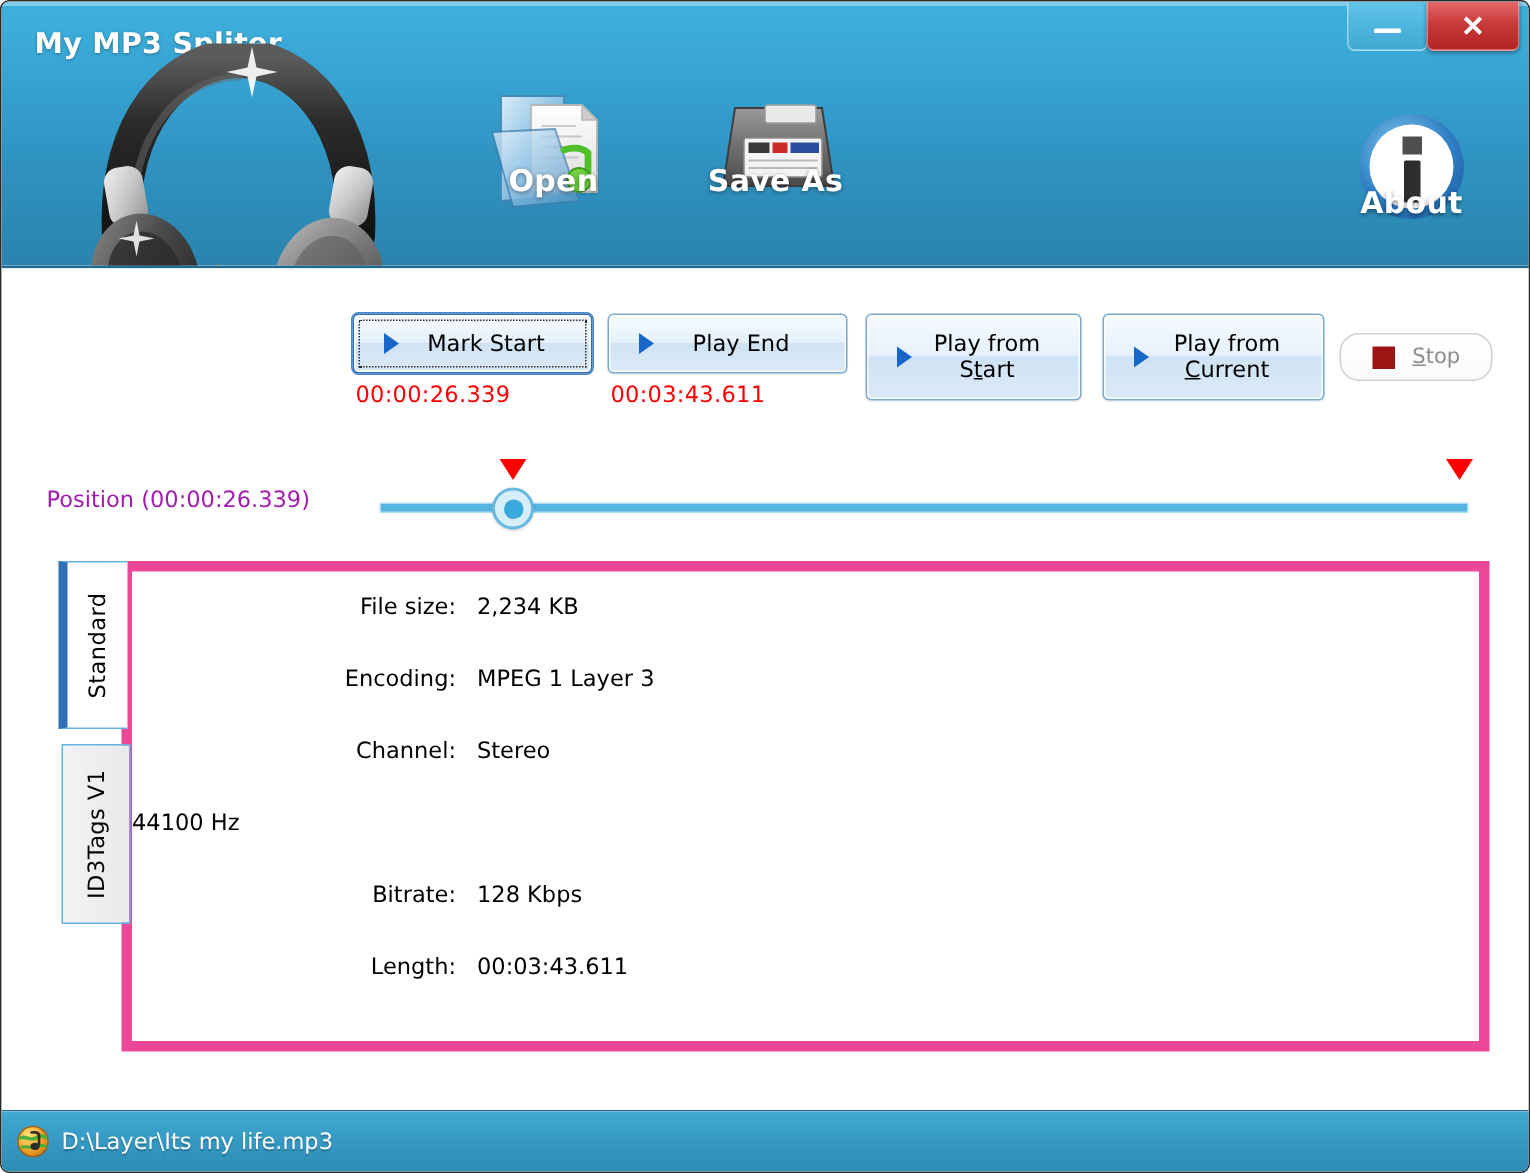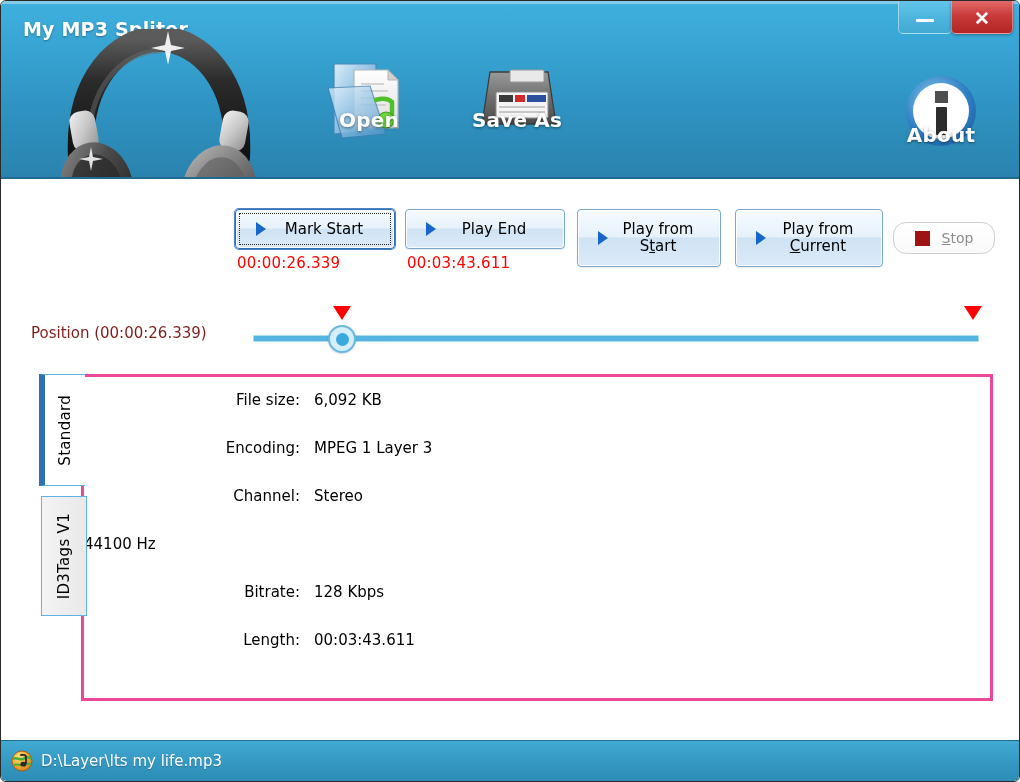--- a/index.html
+++ b/index.html
@@ -221,21 +221,21 @@
     font-size: 14px;
   }
   .acc { text-decoration: underline; }
 
   
   .slider-area { position: absolute; left: 0; top: 110px; width: 100%; height: 60px; }
   .pos-label {
     position: absolute;
     left: 30px; top: 35px;
     font-size: 15px;
-    color: #7f1d1d;
+    color: #a21caf;
     white-space: nowrap;
   }
   .track {
     position: absolute;
     left: 252px;
     top: 46px;
     width: 726px;
     height: 7px;
     background: #56b4e0;
     border: 1px solid #aadcf2;
@@ -273,21 +273,21 @@
     cursor: pointer;
   }
   #marker-start { left: 332px; top: 17px; }
   #marker-end   { left: 963px; top: 17px; }
 
   
   .panel {
     position: absolute;
     left: 80px; top: 195px;
     width: 912px; height: 327px;
-    border: 3px solid #ec4899;
+    border: 7px solid #ec4899;
     box-sizing: border-box;
     background: #ffffff;
   }
   .vtab {
     position: absolute;
     box-sizing: border-box;
     width: 46px;
     display: flex;
     align-items: center;
     justify-content: center;
@@ -542,21 +542,21 @@
       <div class="track"></div>
       <div class="thumb"></div>
       <div class="marker" id="marker-start"></div>
       <div class="marker" id="marker-end"></div>
     </div>
 
     <div class="panel">
       <div class="info-list">
         <div class="info-row">
           <div class="info-key">File size:</div>
-          <div class="info-val">6,092 KB</div>
+          <div class="info-val">2,234 KB</div>
         </div>
         <div class="info-row">
           <div class="info-key">Encoding:</div>
           <div class="info-val">MPEG 1 Layer 3</div>
         </div>
         <div class="info-row">
           <div class="info-key">Channel:</div>
           <div class="info-val">Stereo</div>
         </div>
         <div class="info-row">

